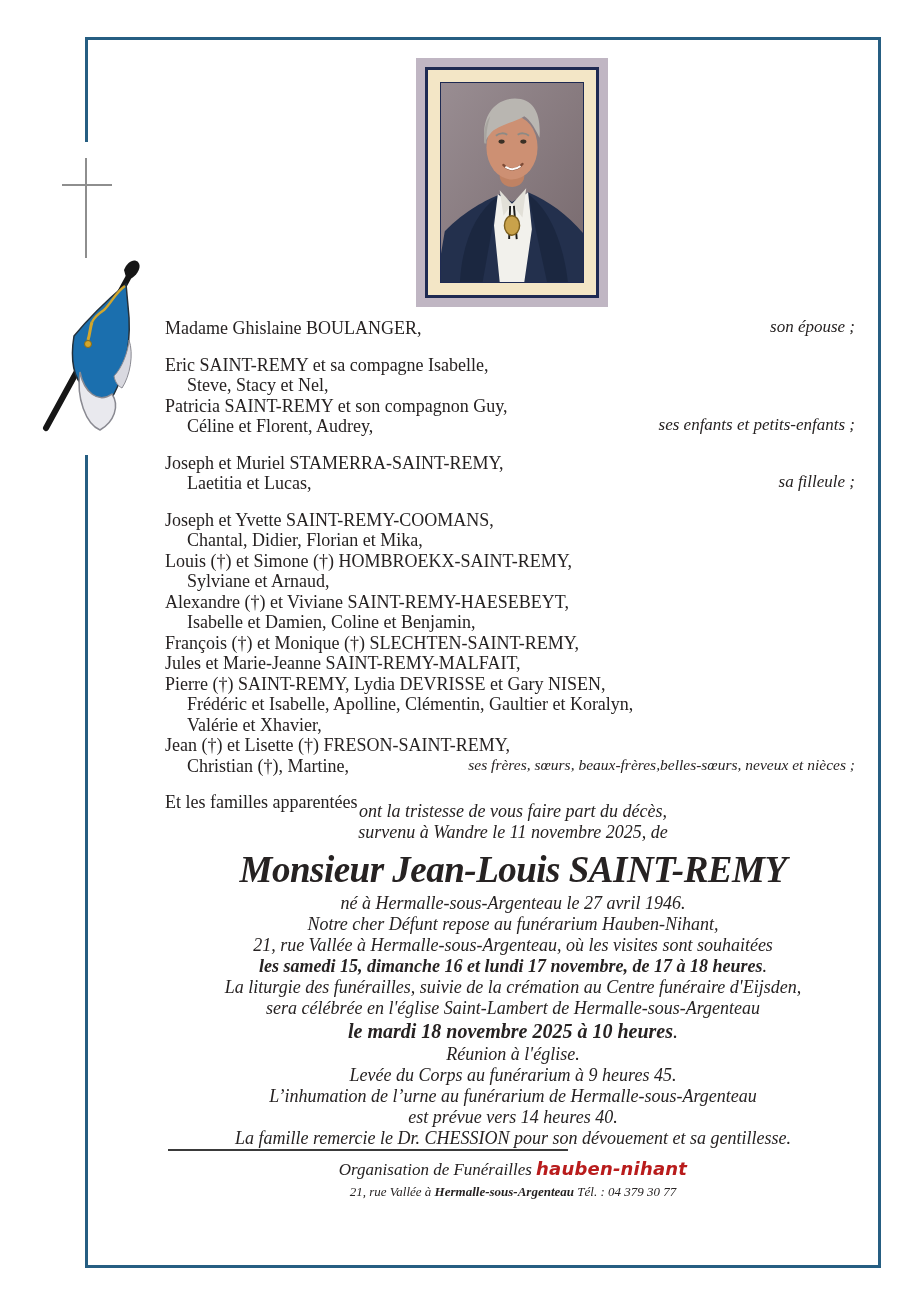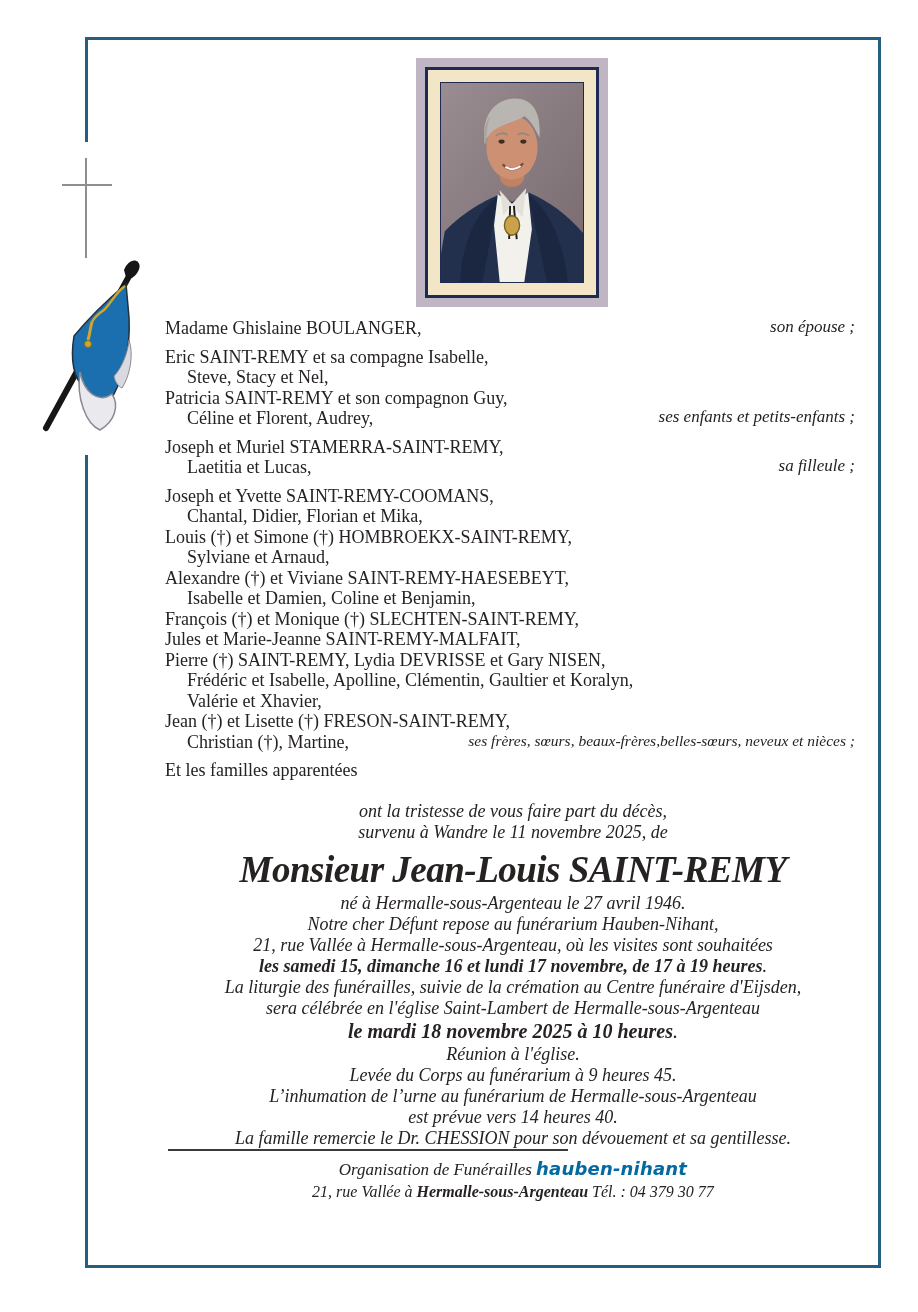--- a/index.html
+++ b/index.html
@@ -32,21 +32,21 @@
   .photo-cream{box-sizing:border-box;width:100%;height:100%;border:12px solid #f3e6c6;}
   .photo-inner{box-sizing:border-box;width:100%;height:100%;border:1px solid #1e2a52;overflow:hidden;}
   .photo-inner svg{display:block;width:100%;height:100%;}
   
   .names{
     position:absolute;left:165px;top:318px;width:690px;
     font-size:18px;line-height:20.5px;
   }
   .row{position:relative;white-space:nowrap;}
   .ind{padding-left:22px;}
-  .gap{margin-top:8px;}
+  .gap{margin-top:16px;}
   .lbl{position:absolute;right:0;bottom:1px;font-style:italic;font-size:17px;}
   .lbl-sm{font-size:15.5px;}
   
   .announce{
     position:absolute;left:168px;top:801px;width:690px;
     text-align:center;font-size:18px;line-height:21px;
   }
   .announce div{margin:0;font-style:italic;}
   .mt2{margin-top:2px;} .mt5{margin-top:5px;} .mt6{margin-top:6px;}
   .mt7{margin-top:7px;} .mt8{margin-top:8px;} .mt9{margin-top:9px;}
@@ -55,23 +55,23 @@
     margin-top:7px !important;margin-bottom:3px !important;
     letter-spacing:-0.5px;
   }
   .b{font-weight:bold;}
   .ceremony-line{font-size:20px;line-height:25px;}
   
   .sep{width:400px;height:0;border-top:2px solid #3a3a3a;margin:8px auto 0 auto;}
   .org-line{margin-top:7px !important;font-size:17px;}
   .logo{
     font-family:"DejaVu Sans", sans-serif;font-weight:bold;font-size:18px;
-    letter-spacing:0.2px;color:#0369a1;
-  }
-  .addr-line{margin-top:1px !important;font-size:16px;}
+    letter-spacing:0.2px;color:#b91c1c;
+  }
+  .addr-line{margin-top:1px !important;font-size:13px;}
 </style>
 </head>
 <body>
 
 <div class="page">
 
   <div class="frame f-top"></div>
   <div class="frame f-right"></div>
   <div class="frame f-bottom"></div>
   <div class="frame f-left-top"></div>
@@ -209,21 +209,21 @@
     </div>
   </div>
 
   <div class="announce">
     <div class="mt2">ont la tristesse de vous faire part du décès,</div>
     <div>survenu à Wandre le 11 novembre 2025, de</div>
     <div class="deceased">Monsieur Jean-Louis SAINT-REMY</div>
     <div>né à Hermalle-sous-Argenteau le 27 avril 1946.</div>
     <div class="mt8">Notre cher Défunt repose au funérarium Hauben-Nihant,</div>
     <div>21, rue Vallée à Hermalle-sous-Argenteau, où les visites sont souhaitées</div>
-    <div><span class="b">les samedi 15, dimanche 16 et lundi 17 novembre, de 17 à 19 heures</span><span>.</span></div>
+    <div><span class="b">les samedi 15, dimanche 16 et lundi 17 novembre, de 17 à 18 heures</span><span>.</span></div>
     <div class="mt9">La liturgie des funérailles, suivie de la crémation au Centre funéraire d'Eijsden,</div>
     <div>sera célébrée en l'église Saint-Lambert de Hermalle-sous-Argenteau</div>
     <div class="ceremony-line mt5"><span class="b">le mardi 18 novembre 2025 à 10 heures</span><span>.</span></div>
     <div class="mt6">Réunion à l'église.</div>
     <div class="mt7">Levée du Corps au funérarium à 9 heures 45.</div>
     <div class="mt7">L’inhumation de l’urne au funérarium de Hermalle-sous-Argenteau</div>
     <div>est prévue vers 14 heures 40.</div>
     <div class="mt8">La famille remercie le Dr. CHESSION pour son dévouement et sa gentillesse.</div>
 
     <div class="sep"></div>

